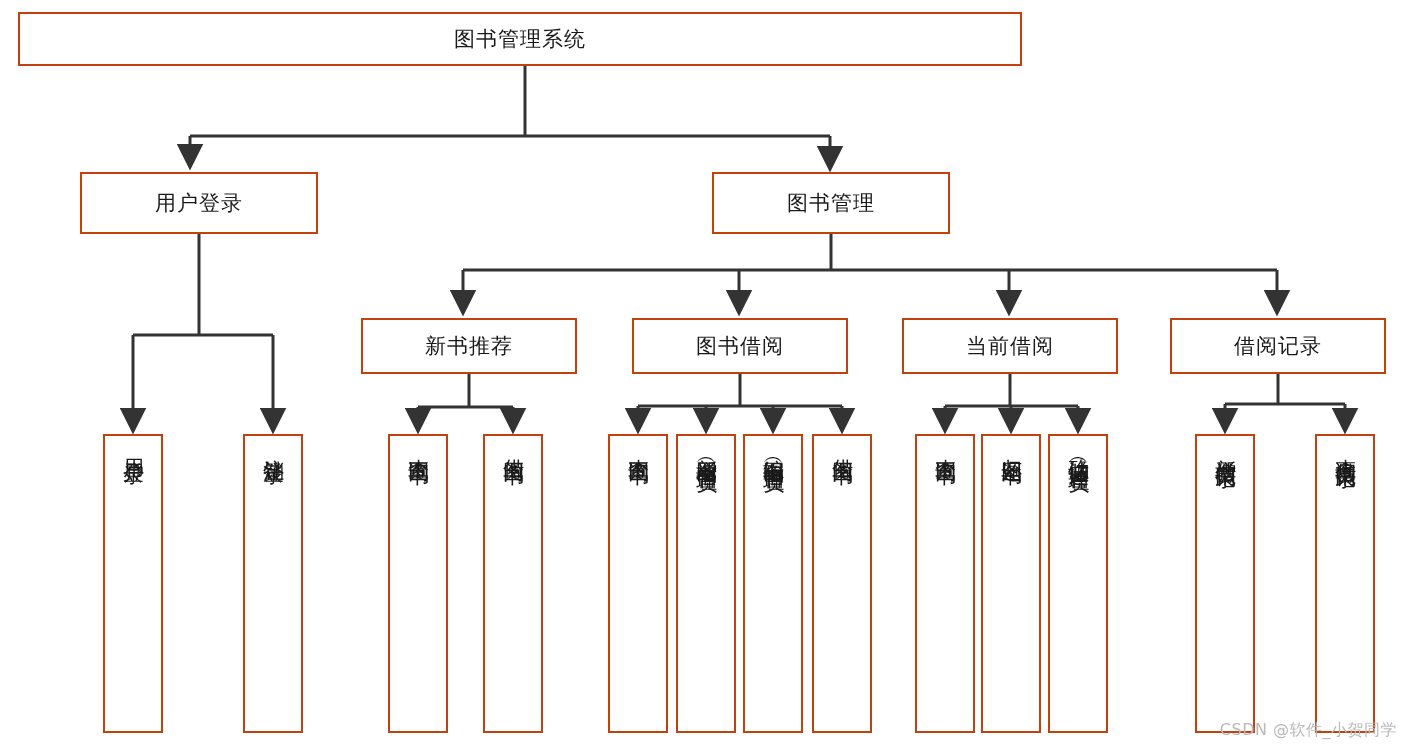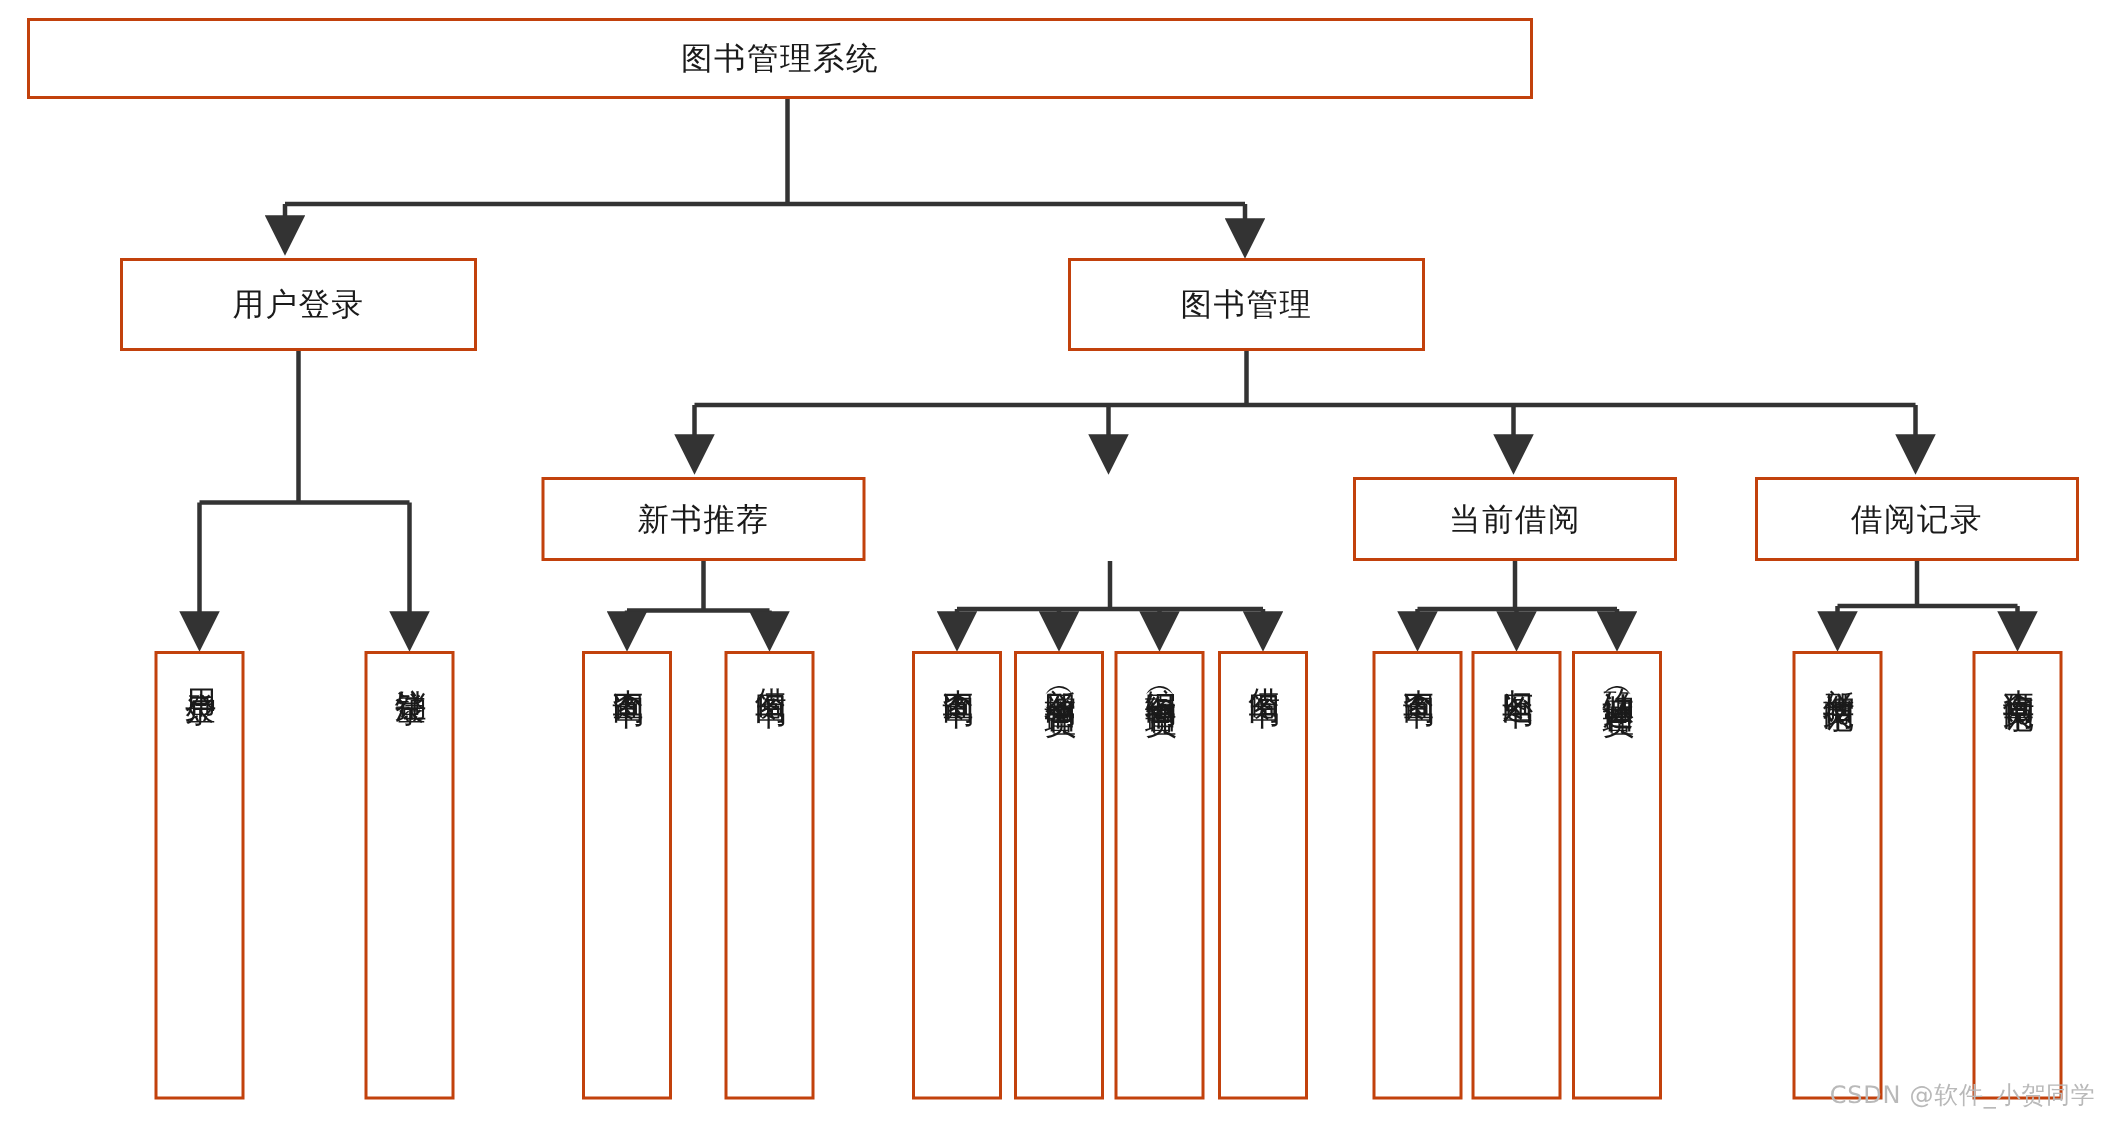--- a/index.html
+++ b/index.html
@@ -123,20 +123,23 @@
   <div class="node horiz" style="left:80px; top:172px; width:238px; height:62px;">
     <span>用户登录</span>
   </div>
   <div class="node horiz" style="left:361px; top:318px; width:216px; height:56px;">
     <span>新书推荐</span>
   </div>
 
   <div class="node horiz" style="left:712px; top:172px; width:238px; height:62px;">
     <span>图书管理</span>
   </div>
+  <div class="node horiz" style="left:632px; top:318px; width:216px; height:56px;">
+    <span>图书借阅</span>
+  </div>
   <div class="node horiz" style="left:902px; top:318px; width:216px; height:56px;">
     <span>当前借阅</span>
   </div>
   <div class="node horiz" style="left:1170px; top:318px; width:216px; height:56px;text-align:right;">
     <span>借阅记录</span>
   </div>
 
   <div class="node vert" style="left:103px; top:434px; width:60px; height:299px;">
     <span class="vlabel">用户登录</span>
   </div>

